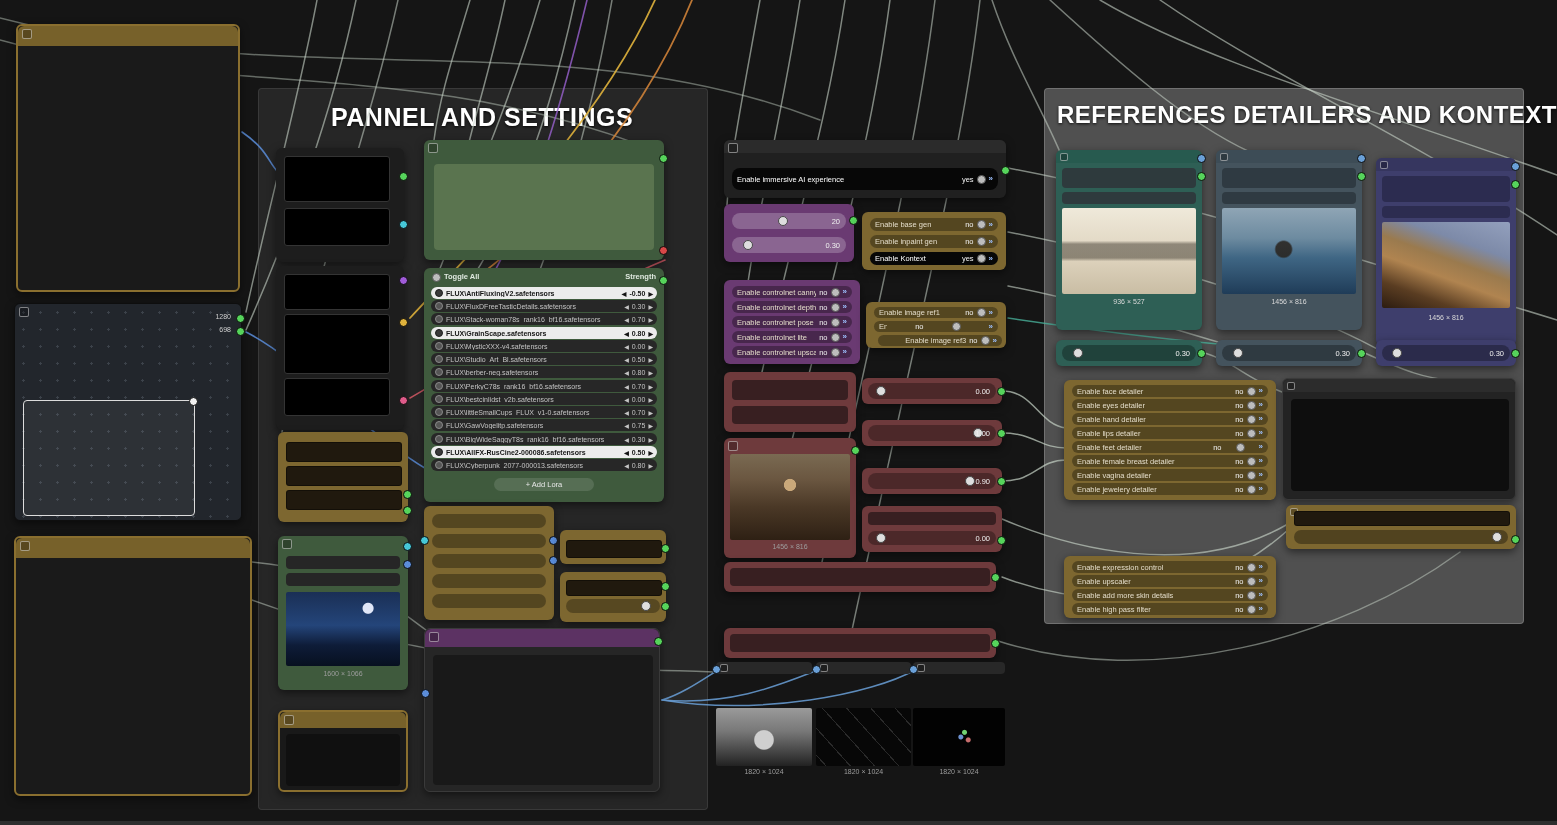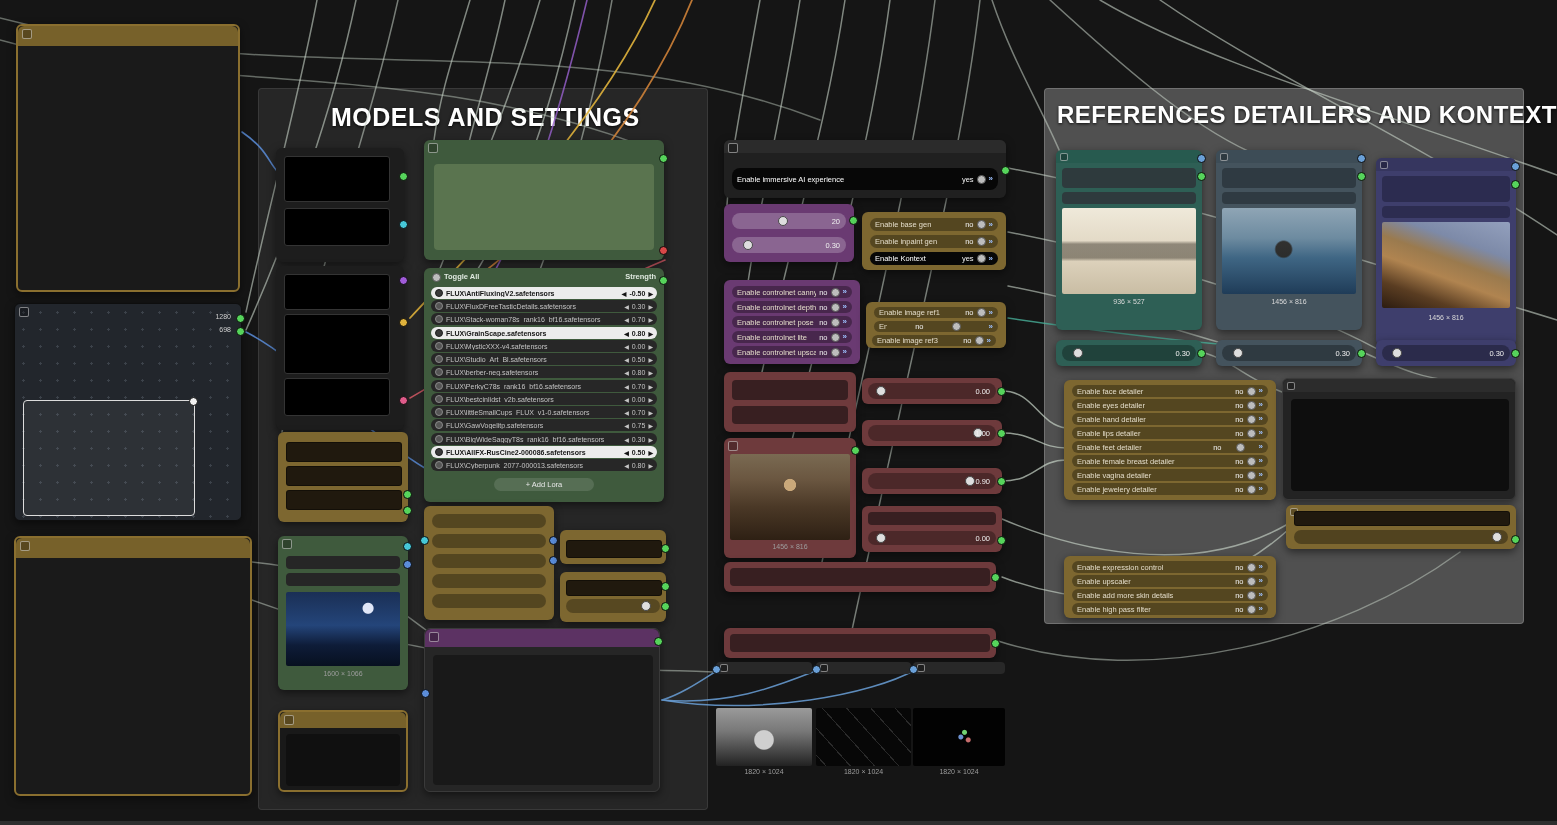--- a/index.html
+++ b/index.html
@@ -42,21 +42,21 @@
           font-size:7.5px;text-align:center;line-height:13px;}
   .lorahdr{position:absolute;font-size:7.5px;color:#dfe8df;font-weight:700;}
   .edge{position:absolute;left:0;right:0;bottom:0;height:4px;background:#2e2e2e;z-index:4;}
 </style>
 </head>
 <body>
 
 <div id="canvas">
 
   <div class="group" style="left:258px;top:88px;width:448px;height:720px;background:rgba(140,140,140,.14);border:1px solid rgba(170,170,170,.15);">
-    <div class="group-title" style="left:72px;top:14px;font-size:25px;">MODELS AND SETTINGS</div>
+    <div class="group-title" style="left:72px;top:14px;font-size:25px;">PANNEL AND SETTINGS</div>
   </div>
   <div class="group" style="left:1044px;top:88px;width:478px;height:534px;background:rgba(195,195,195,.34);border:1px solid rgba(210,210,210,.25);">
     <div class="group-title" style="left:12px;top:12px;font-size:24px;">REFERENCES DETAILERS AND KONTEXT</div>
   </div>
 
   <svg class="wires" width="1557" height="825">
     <g fill="none" stroke-linecap="round">
       <path d="M317,0 C298,100 268,210 246,312" stroke="#c8d4c8" stroke-width="1.5" opacity=".6"></path>
       <path d="M356,0 C332,115 288,235 246,330" stroke="#c8d4c8" stroke-width="1.5" opacity=".6"></path>
       <path d="M398,0 C368,135 315,275 282,432" stroke="#c8d4c8" stroke-width="1.5" opacity=".55"></path>
@@ -403,21 +403,21 @@
       <span class="val">no</span>
       <span class="knob"></span>
       <span class="arrow">»</span>
     </div>
     <div class="trow" style="left:8px;top:19px;width:124px;height:11px;gap:28px;">
       <span class="lbl">Enable image ref2</span>
       <span class="val">no</span>
       <span class="knob"></span>
       <span class="arrow">»</span>
     </div>
-    <div class="trow" style="left:6px;top:33px;width:124px;height:11px;">
+    <div class="trow" style="left:12px;top:33px;width:124px;height:11px;text-align:right;">
       <span class="lbl">Enable image ref3</span>
       <span class="val">no</span>
       <span class="knob"></span>
       <span class="arrow">»</span>
     </div>
   </div>
 
   <div class="node" style="left:724px;top:372px;width:132px;height:60px;background:#6e3a3c;">
     <div class="inner" style="left:8px;top:8px;width:116px;height:20px;background:#381f21;"></div>
     <div class="inner" style="left:8px;top:34px;width:116px;height:18px;background:#381f21;"></div>

